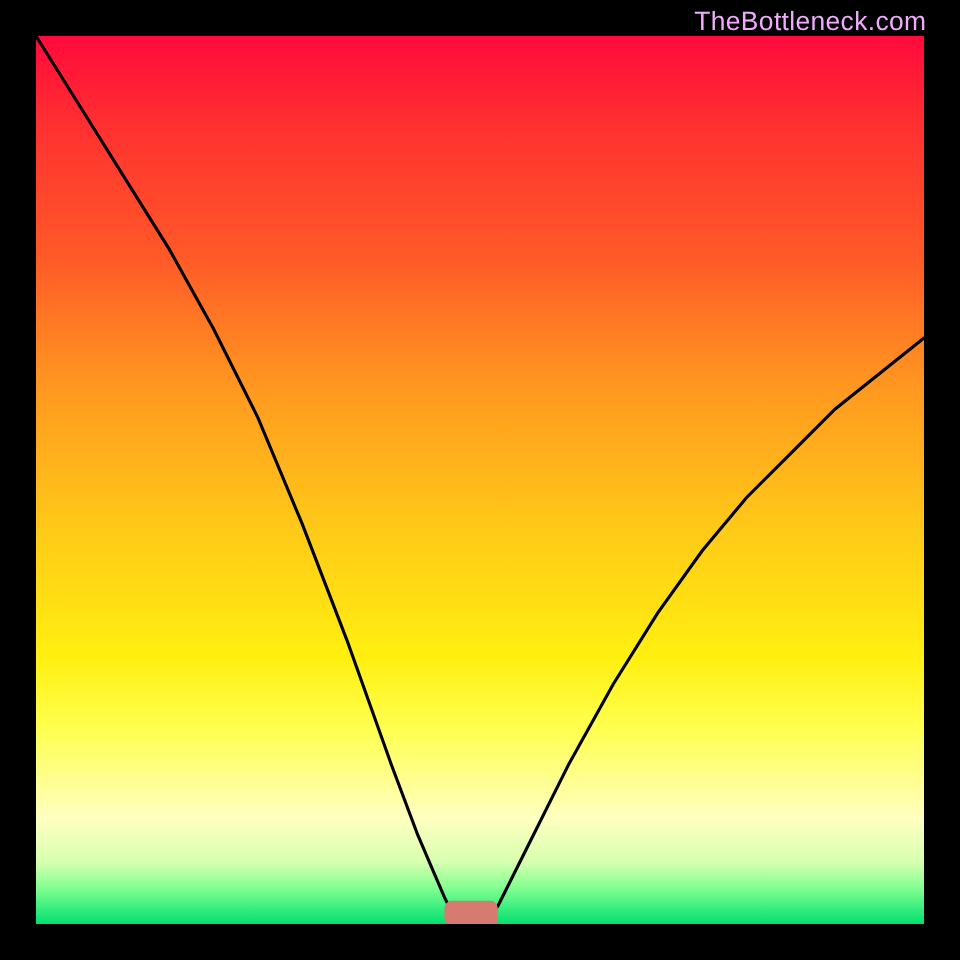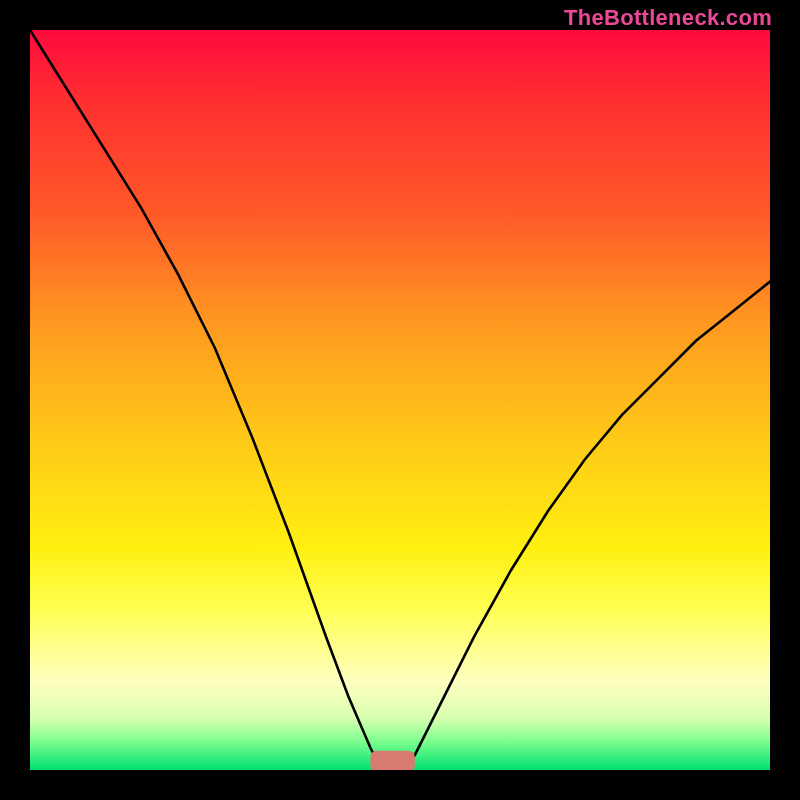--- a/index.html
+++ b/index.html
@@ -41,23 +41,23 @@
     position: absolute;
     left: 0;
     top: 0;
     width: 740px;
     height: 740px;
   }
   .watermark {
     position: absolute;
     top: 5px;
     right: 28px;
-    color: #ec4899;
+    color: #f0abfc;
     font-size: 22px;
-    font-weight: 700;
+    font-weight: 400;
     letter-spacing: 0.3px;
   }
 </style>
 </head>
 <body>
 
 <div class="watermark">TheBottleneck.com</div>
 
 <div class="plot-area">
   <div class="gradient-bg"></div>

